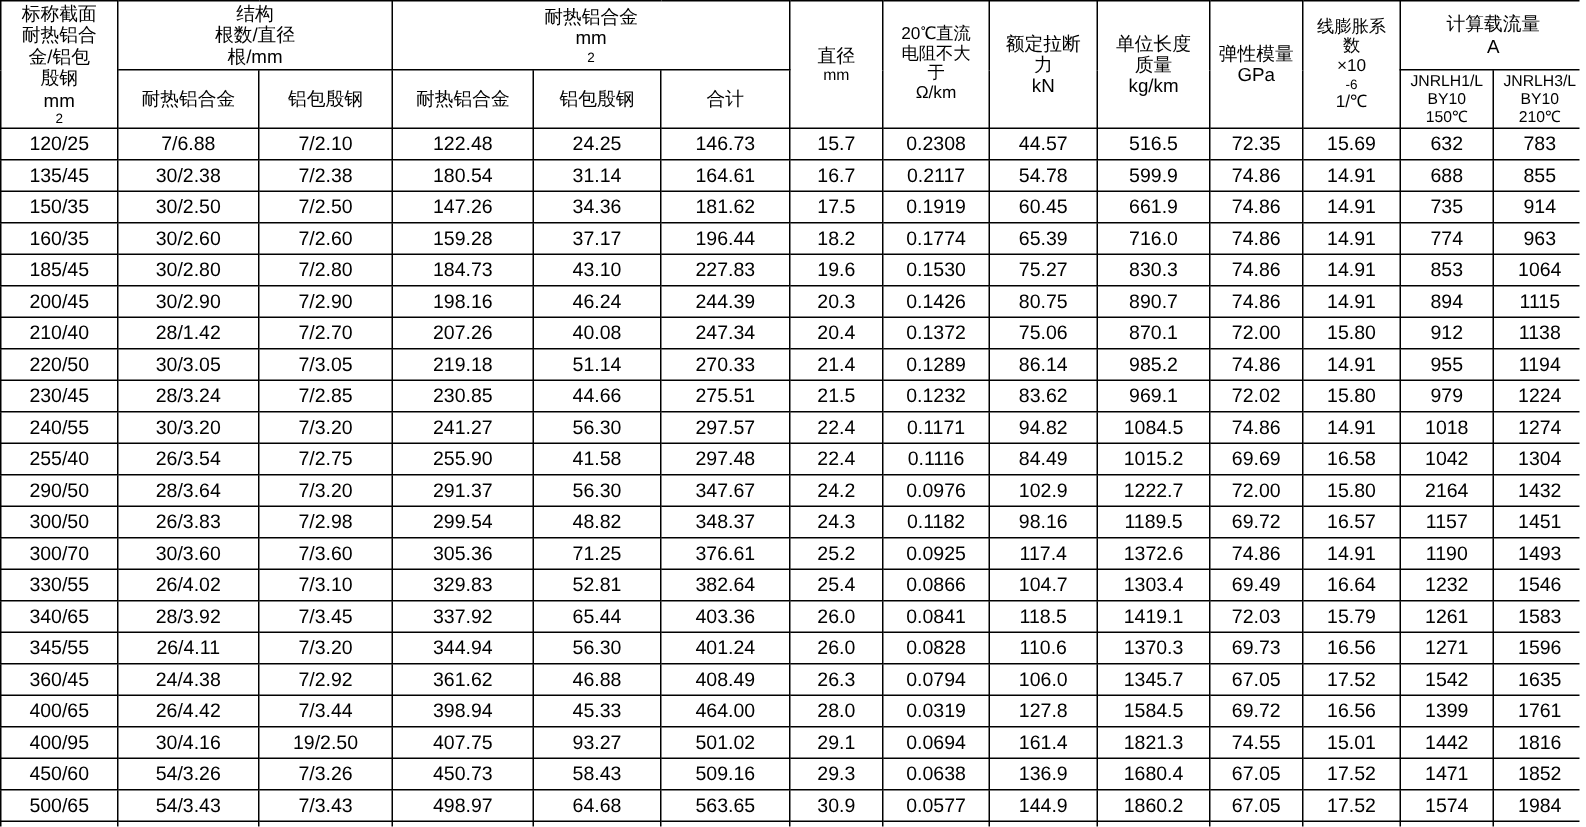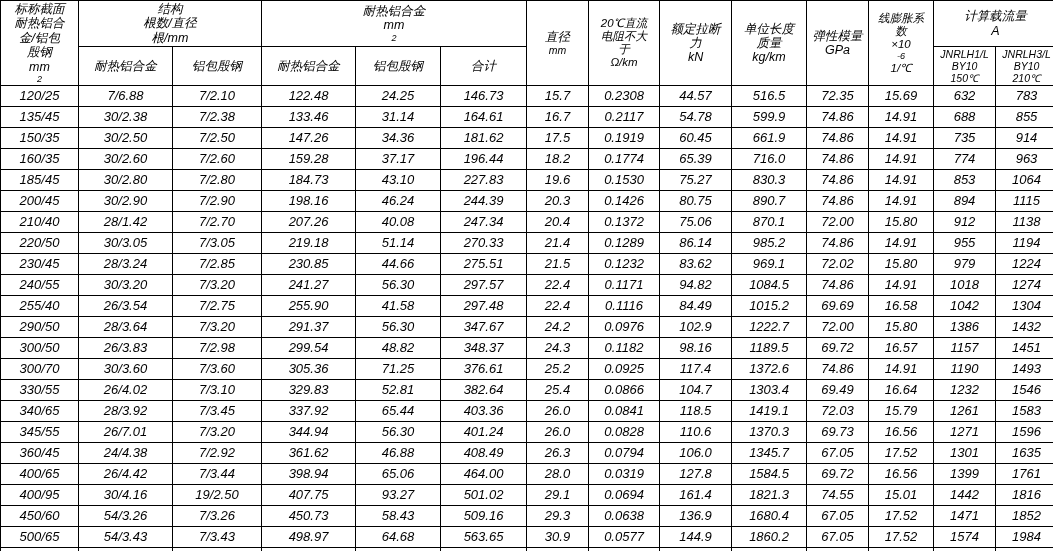--- a/index.html
+++ b/index.html
@@ -10,21 +10,20 @@
   body {
     font-family: "Liberation Sans", sans-serif;
     color: #000;
   }
   #sheet {
     width: 1053px;
     height: 551px;
     position: relative;
     overflow: hidden;
     box-sizing: border-box;
-    font-style: italic;
   }
   table.spec {
     border-collapse: collapse;
     table-layout: fixed;
     width: 1057px;
     height: 551px;
   }
   table.spec th, table.spec td {
     border: 1px solid #000;
     text-align: center;
@@ -215,21 +214,21 @@
           <td>516.5</td>
           <td>72.35</td>
           <td>15.69</td>
           <td>632</td>
           <td>783</td>
         </tr>
         <tr>
           <td>135/45</td>
           <td>30/2.38</td>
           <td>7/2.38</td>
-          <td>133.46</td>
+          <td>180.54</td>
           <td>31.14</td>
           <td>164.61</td>
           <td>16.7</td>
           <td>0.2117</td>
           <td>54.78</td>
           <td>599.9</td>
           <td>74.86</td>
           <td>14.91</td>
           <td>688</td>
           <td>855</td>
@@ -384,21 +383,21 @@
           <td>7/3.20</td>
           <td>291.37</td>
           <td>56.30</td>
           <td>347.67</td>
           <td>24.2</td>
           <td>0.0976</td>
           <td>102.9</td>
           <td>1222.7</td>
           <td>72.00</td>
           <td>15.80</td>
-          <td>1386</td>
+          <td>2164</td>
           <td>1432</td>
         </tr>
         <tr>
           <td>300/50</td>
           <td>26/3.83</td>
           <td>7/2.98</td>
           <td>299.54</td>
           <td>48.82</td>
           <td>348.37</td>
           <td>24.3</td>
@@ -453,21 +452,21 @@
           <td>0.0841</td>
           <td>118.5</td>
           <td>1419.1</td>
           <td>72.03</td>
           <td>15.79</td>
           <td>1261</td>
           <td>1583</td>
         </tr>
         <tr>
           <td>345/55</td>
-          <td>26/7.01</td>
+          <td>26/4.11</td>
           <td>7/3.20</td>
           <td>344.94</td>
           <td>56.30</td>
           <td>401.24</td>
           <td>26.0</td>
           <td>0.0828</td>
           <td>110.6</td>
           <td>1370.3</td>
           <td>69.73</td>
           <td>16.56</td>
@@ -480,29 +479,29 @@
           <td>7/2.92</td>
           <td>361.62</td>
           <td>46.88</td>
           <td>408.49</td>
           <td>26.3</td>
           <td>0.0794</td>
           <td>106.0</td>
           <td>1345.7</td>
           <td>67.05</td>
           <td>17.52</td>
-          <td>1301</td>
+          <td>1542</td>
           <td>1635</td>
         </tr>
         <tr>
           <td>400/65</td>
           <td>26/4.42</td>
           <td>7/3.44</td>
           <td>398.94</td>
-          <td>65.06</td>
+          <td>45.33</td>
           <td>464.00</td>
           <td>28.0</td>
           <td>0.0319</td>
           <td>127.8</td>
           <td>1584.5</td>
           <td>69.72</td>
           <td>16.56</td>
           <td>1399</td>
           <td>1761</td>
         </tr>

